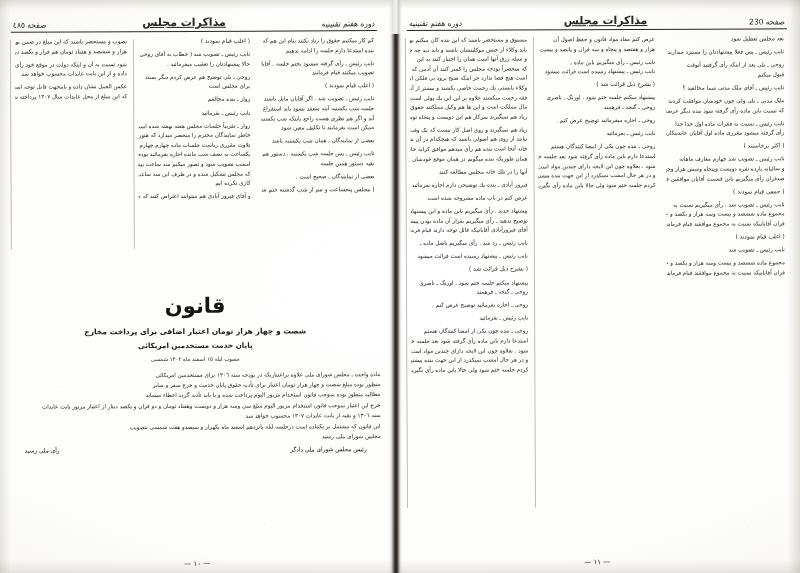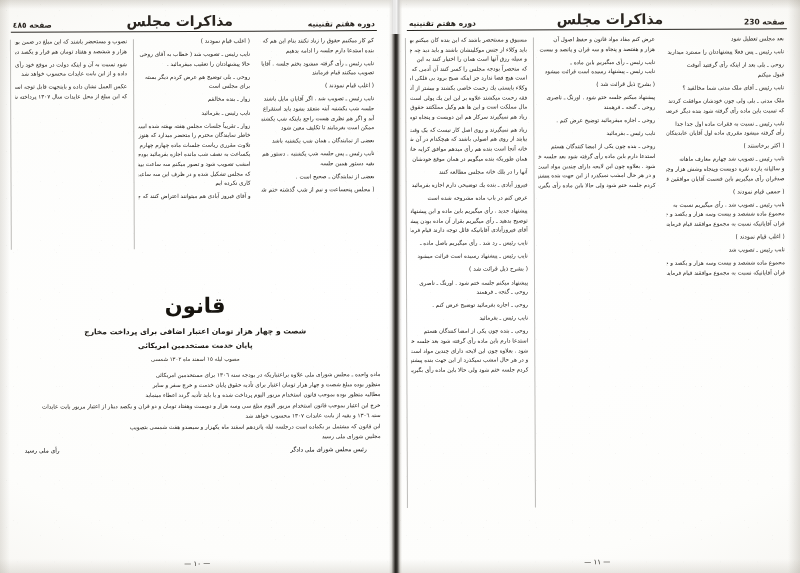--- a/index.html
+++ b/index.html
@@ -41,22 +41,22 @@
     background:linear-gradient(180deg,rgba(160,153,140,.30),rgba(255,255,255,0));z-index:5;pointer-events:none;}
   .edge-b{position:absolute;bottom:0;left:0;right:0;height:14px;
     background:linear-gradient(0deg,rgba(160,153,140,.22),rgba(255,255,255,0));z-index:5;pointer-events:none;}
 
   
   .runhead{
     display:flex;align-items:flex-end;justify-content:space-between;
     direction:rtl;font-size:7.5px;letter-spacing:.2px;
     color:#2a2520;padding:0 4px 2px 4px;height:16px;
   }
-  .runhead .rh-item{font-weight:700;white-space:nowrap;transform:scaleY(1.05);}
-  .runhead .rh-center{font-weight:700;font-size:14px;}
+  .runhead .rh-item{font-weight:400;white-space:nowrap;transform:scaleY(1.05);}
+  .runhead .rh-center{font-weight:700;font-size:11px;text-decoration:underline;}
   .rule{height:0;border-top:1.6px solid #17140f;margin:0 2px 5px 2px;opacity:.92;}
 
   
   .cols{display:flex;direction:rtl;gap:0;height:508px;}
   .col{position:relative;box-sizing:border-box;padding:0 5px;}
   .page.left .col{width:123px;}
   .page.right .col{width:128px;}
   .col + .col{border-right:1px solid rgba(0,0,0,.0);}
   .vsep{
     position:absolute;top:2px;bottom:36px;width:0;

